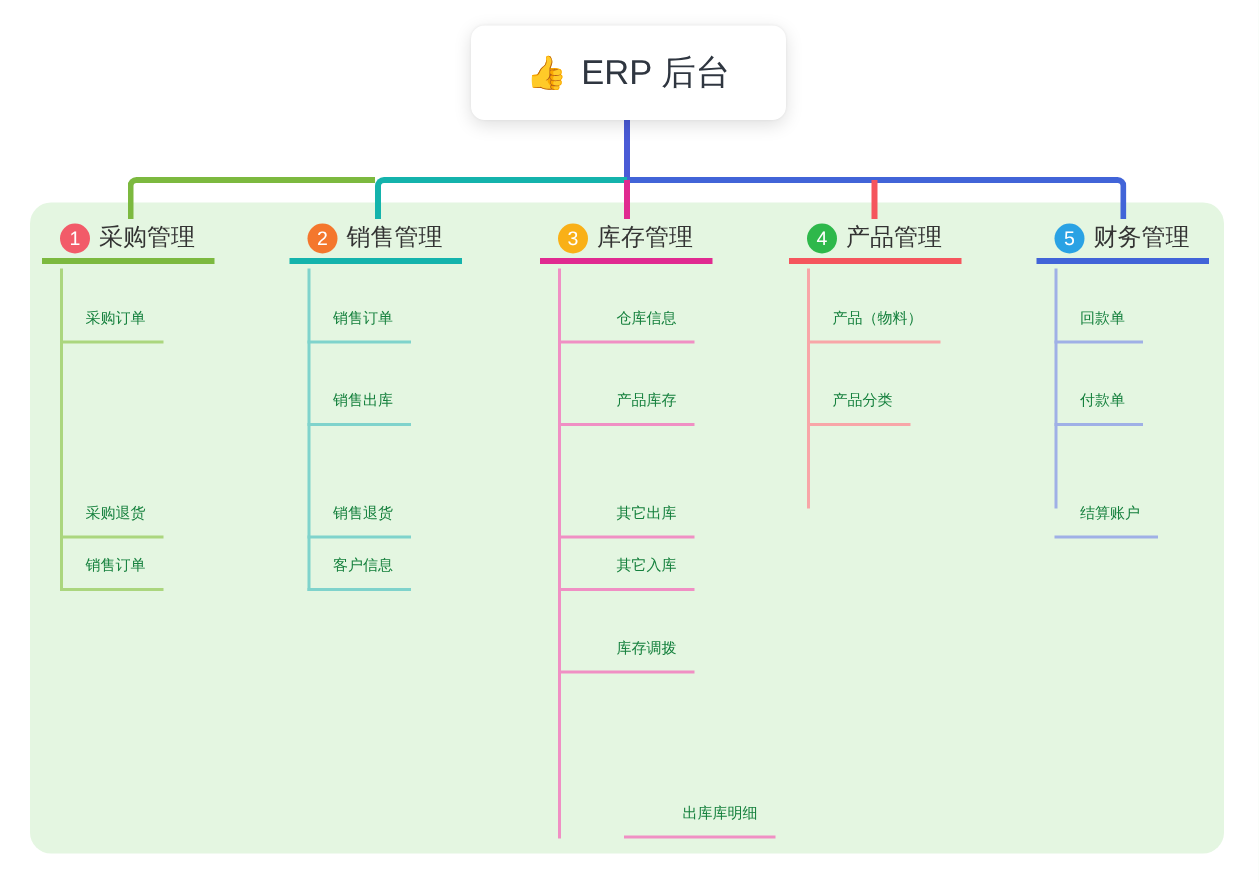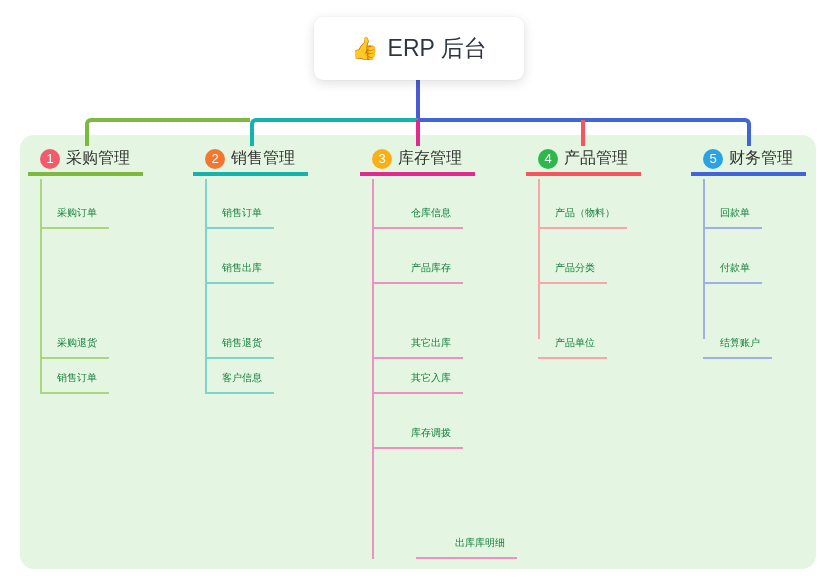--- a/index.html
+++ b/index.html
@@ -102,21 +102,20 @@
   <div class="child c3 r4 b3" style="--c: #e02a90; --lc: #f08fc4; --bc: #f9b017;">库存调拨</div>
   <div class="child c3 r6 b3" style="--c: #e02a90; --lc: #f08fc4; --bc: #f9b017;">出库库明细</div>
 
   <div class="branch-label bl4 b4" style="--c: #f5555d; --lc: #f8a6a8; --bc: #2eb84b;">
     <span class="badge">4</span>
     <span>产品管理</span>
   </div>
   <div class="trunk t4 b4" style="--c: #f5555d; --lc: #f8a6a8; --bc: #2eb84b;"></div>
   <div class="child c4 r0 b4" style="--c: #f5555d; --lc: #f8a6a8; --bc: #2eb84b;">产品（物料）</div>
   <div class="child c4 r1 b4" style="--c: #f5555d; --lc: #f8a6a8; --bc: #2eb84b;">产品分类</div>
-  <div class="child c4 r2 b4" style="--c: #f5555d; --lc: #f8a6a8; --bc: #2eb84b;">产品单位</div>
 
   <div class="branch-label bl5 b5" style="--c: #4164d8; --lc: #9fb0e6; --bc: #2aa2e4;">
     <span class="badge">5</span>
     <span>财务管理</span>
   </div>
   <div class="trunk t5 b5" style="--c: #4164d8; --lc: #9fb0e6; --bc: #2aa2e4;"></div>
   <div class="child c5 r0 b5" style="--c: #4164d8; --lc: #9fb0e6; --bc: #2aa2e4;">回款单</div>
   <div class="child c5 r1 b5" style="--c: #4164d8; --lc: #9fb0e6; --bc: #2aa2e4;">付款单</div>
   <div class="child c5 r2 b5" style="--c: #4164d8; --lc: #9fb0e6; --bc: #2aa2e4;">结算账户</div>
 </div>

